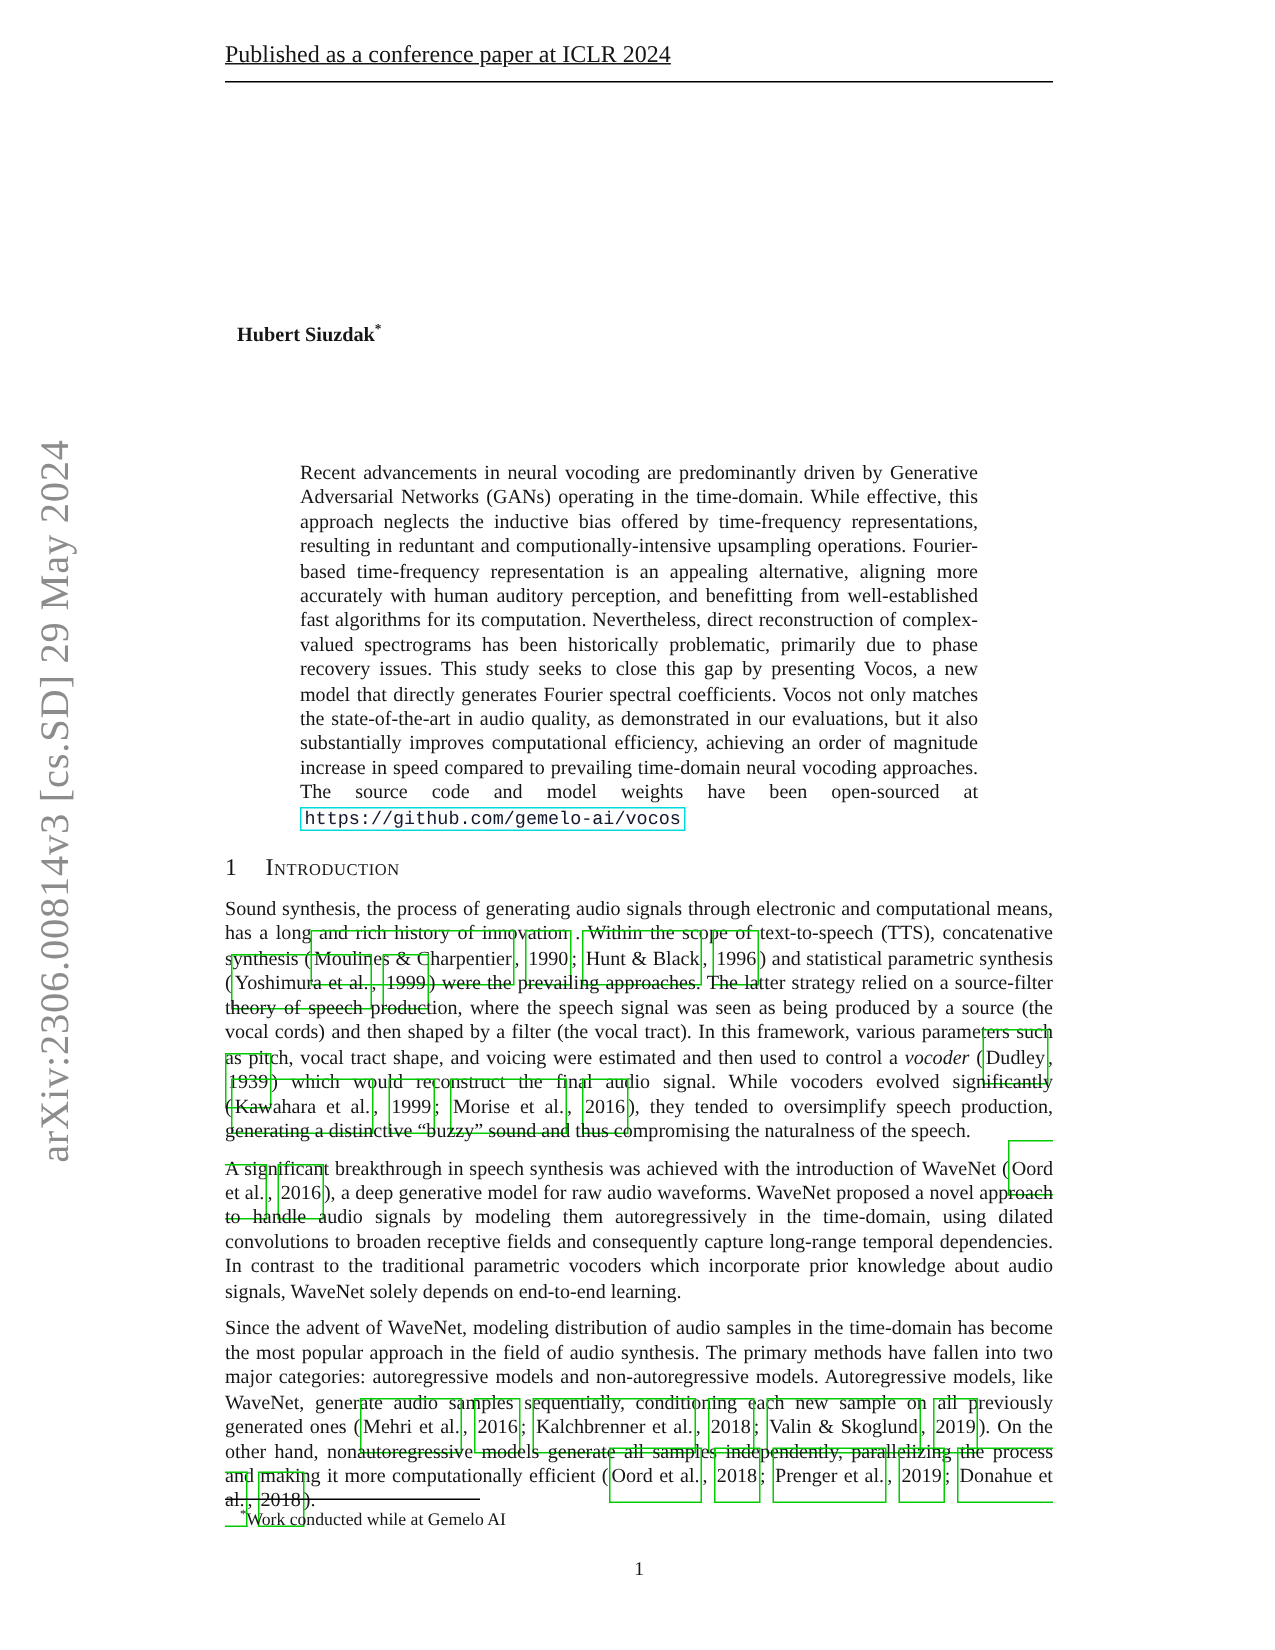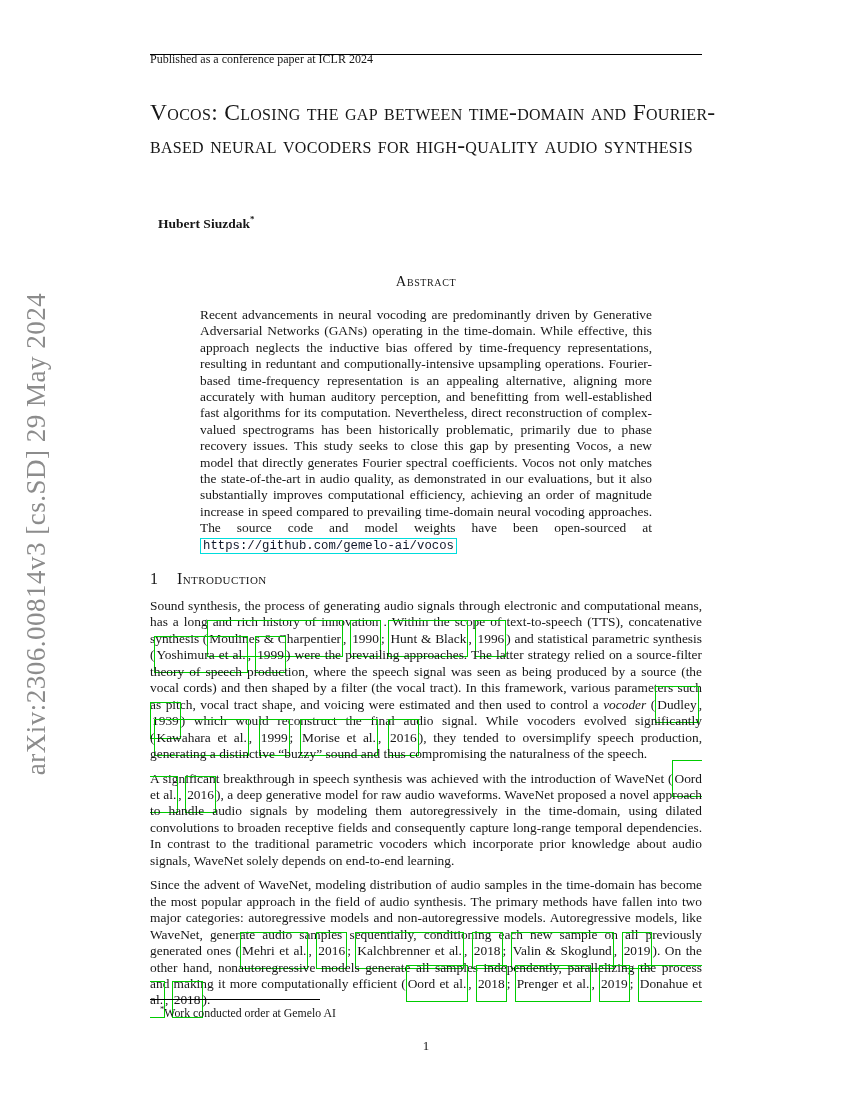--- a/index.html
+++ b/index.html
@@ -24,22 +24,23 @@
     font-size: 27px;
     letter-spacing: 0.5px;
     color: var(--sidebar-color, #8c8c8c);
     text-align: center;
     white-space: nowrap;
   }
 
   .header {
     position: absolute;
     left: 150px;
-    top: 52px;
-    font-size: 12px;
+    top: 28px;
+    font-size: 16px;
+    text-decoration: underline;
   }
   .header-rule {
     position: absolute;
     left: 150px;
     top: 54px;
     width: 552px;
     height: 1.4px;
     background: #000;
   }
 
@@ -150,34 +151,32 @@
 </head>
 <body>
 
 <div class="page">
 
   <div class="arxiv-sidebar">arXiv:2306.00814v3  [cs.SD]  29 May 2024</div>
 
   <div class="header">Published as a conference paper at ICLR 2024</div>
   <div class="header-rule"></div>
 
-  <h1 class="title">Vocos: Closing the gap between time-domain and Fourier-based neural vocoders for high-quality audio synthesis</h1>
 
   <div class="author"><span>Hubert Siuzdak</span><sup>*</sup></div>
 
-  <div class="abstract-heading">Abstract</div>
 
   <div class="abstract-body">Recent advancements in neural vocoding are predominantly driven by Generative Adversarial Networks (GANs) operating in the time-domain. While effective, this approach neglects the inductive bias offered by time-frequency representations, resulting in reduntant and computionally-intensive upsampling operations. Fourier-based time-frequency representation is an appealing alternative, aligning more accurately with human auditory perception, and benefitting from well-established fast algorithms for its computation. Nevertheless, direct reconstruction of complex-valued spectrograms has been historically problematic, primarily due to phase recovery issues. This study seeks to close this gap by presenting Vocos, a new model that directly generates Fourier spectral coefficients. Vocos not only matches the state-of-the-art in audio quality, as demonstrated in our evaluations, but it also substantially improves computational efficiency, achieving an order of magnitude increase in speed compared to prevailing time-domain neural vocoding approaches. The source code and model weights have been open-sourced at <span class="url-link">https://github.com/gemelo-ai/vocos</span></div>
 
   <div class="section-heading"><span class="sec-num">1</span><span class="sec-title">Introduction</span></div>
 
   <div class="body-text">
     <p>Sound synthesis, the process of generating audio signals through electronic and computational means, has a long and rich history of innovation . Within the scope of text-to-speech (TTS), concatenative synthesis (<span class="cite">Moulines &amp; Charpentier</span>, <span class="cite">1990</span>; <span class="cite">Hunt &amp; Black</span>, <span class="cite">1996</span>) and statistical parametric synthesis (<span class="cite">Yoshimura et al.</span>, <span class="cite">1999</span>) were the prevailing approaches. The latter strategy relied on a source-filter theory of speech production, where the speech signal was seen as being produced by a source (the vocal cords) and then shaped by a filter (the vocal tract). In this framework, various parameters such as pitch, vocal tract shape, and voicing were estimated and then used to control a <em>vocoder</em> (<span class="cite">Dudley</span>, <span class="cite">1939</span>) which would reconstruct the final audio signal. While vocoders evolved significantly (<span class="cite">Kawahara et al.</span>, <span class="cite">1999</span>; <span class="cite">Morise et al.</span>, <span class="cite">2016</span>), they tended to oversimplify speech production, generating a distinctive “buzzy” sound and thus compromising the naturalness of the speech.</p>
     <p>A significant breakthrough in speech synthesis was achieved with the introduction of WaveNet (<span class="cite">Oord et al.</span>, <span class="cite">2016</span>), a deep generative model for raw audio waveforms. WaveNet proposed a novel approach to handle audio signals by modeling them autoregressively in the time-domain, using dilated convolutions to broaden receptive fields and consequently capture long-range temporal dependencies. In contrast to the traditional parametric vocoders which incorporate prior knowledge about audio signals, WaveNet solely depends on end-to-end learning.</p>
     <p>Since the advent of WaveNet, modeling distribution of audio samples in the time-domain has become the most popular approach in the field of audio synthesis. The primary methods have fallen into two major categories: autoregressive models and non-autoregressive models. Autoregressive models, like WaveNet, generate audio samples sequentially, conditioning each new sample on all previously generated ones (<span class="cite">Mehri et al.</span>, <span class="cite">2016</span>; <span class="cite">Kalchbrenner et al.</span>, <span class="cite">2018</span>; <span class="cite">Valin &amp; Skoglund</span>, <span class="cite">2019</span>). On the other hand, nonautoregressive models generate all samples independently, parallelizing the process and making it more computationally efficient (<span class="cite">Oord et al.</span>, <span class="cite">2018</span>; <span class="cite">Prenger et al.</span>, <span class="cite">2019</span>; <span class="cite">Donahue et al.</span>, <span class="cite">2018</span>).</p>
   </div>
 
   <div class="footnote-rule"></div>
-  <div class="footnote"><sup>*</sup><span>Work conducted order at Gemelo AI</span></div>
+  <div class="footnote"><sup>*</sup><span>Work conducted while at Gemelo AI</span></div>
 
   <div class="page-number">1</div>
 
 </div>
 
 </body></html>

